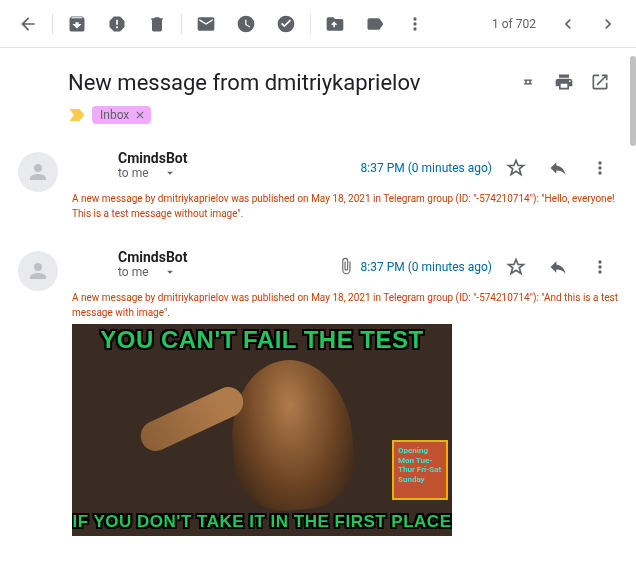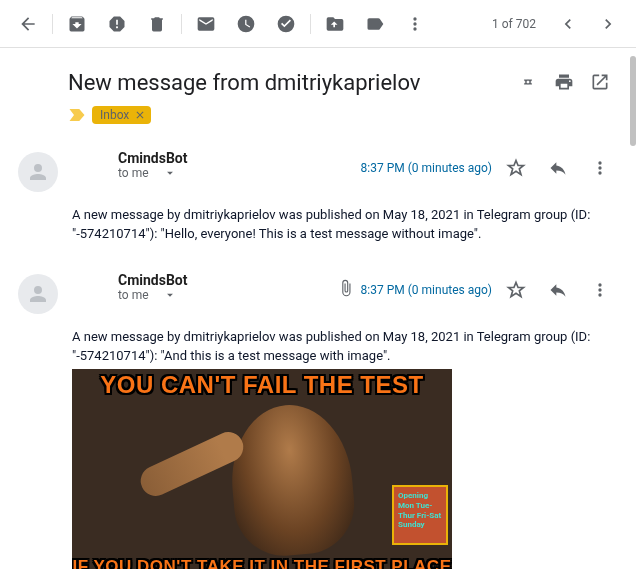--- a/index.html
+++ b/index.html
@@ -65,21 +65,21 @@
     padding: 6px 18px 14px 68px;
     gap: 6px;
   }
   .important-marker {
     width: 18px; height: 14px;
     color: #f7cb4d;
   }
   .important-marker svg { width: 18px; height: 14px; fill: #f7cb4d; }
   .inbox-chip {
     display: inline-flex; align-items: center;
-    background: #eab308;
+    background: #f0abfc;
     border-radius: 4px;
     padding: 2px 4px 2px 8px;
     font-size: 12px;
     color: #5f6368;
     gap: 4px;
   }
   .inbox-chip .chip-x {
     width: 14px; height: 14px;
     display: flex; align-items: center; justify-content: center;
     cursor: pointer;
@@ -118,23 +118,22 @@
   .msg-meta {
     display: flex; align-items: center; gap: 6px;
     color: #0369a1;
     font-size: 12px;
   }
   .msg-meta .tb-btn { width: 36px; height: 36px; }
   .msg-meta .tb-btn svg { width: 20px; height: 20px; fill: #5f6368; }
 
   .body-text {
     margin-left: 54px;
-    margin-top: 14px;
-    font-size: 13px;
-    color: #0f172a;
+    font-size: 10px;
+    color: #c2410c;
     line-height: 1.45;
   }
 
   .meme {
     margin-left: 54px;
     margin-top: 4px;
     width: 380px;
     height: 212px;
     background: #3a2c22;
     position: relative;
@@ -169,21 +168,21 @@
     padding: 4px;
     line-height: 1.2;
     font-weight: bold;
   }
   .meme .top-text, .meme .bottom-text {
     position: absolute;
     left: 0; right: 0;
     text-align: center;
     font-family: Impact, 'Arial Black', sans-serif;
     font-weight: 900;
-    color: #f97316;
+    color: #22c55e;
     letter-spacing: 0.5px;
     text-shadow:
       -2px -2px 0 #000, 2px -2px 0 #000,
       -2px  2px 0 #000, 2px  2px 0 #000,
       -2px  0   0 #000, 2px  0   0 #000,
        0   -2px 0 #000, 0    2px 0 #000;
   }
   .meme .top-text { top: 2px; font-size: 24px; }
   .meme .bottom-text { bottom: 4px; font-size: 17px; }
 

